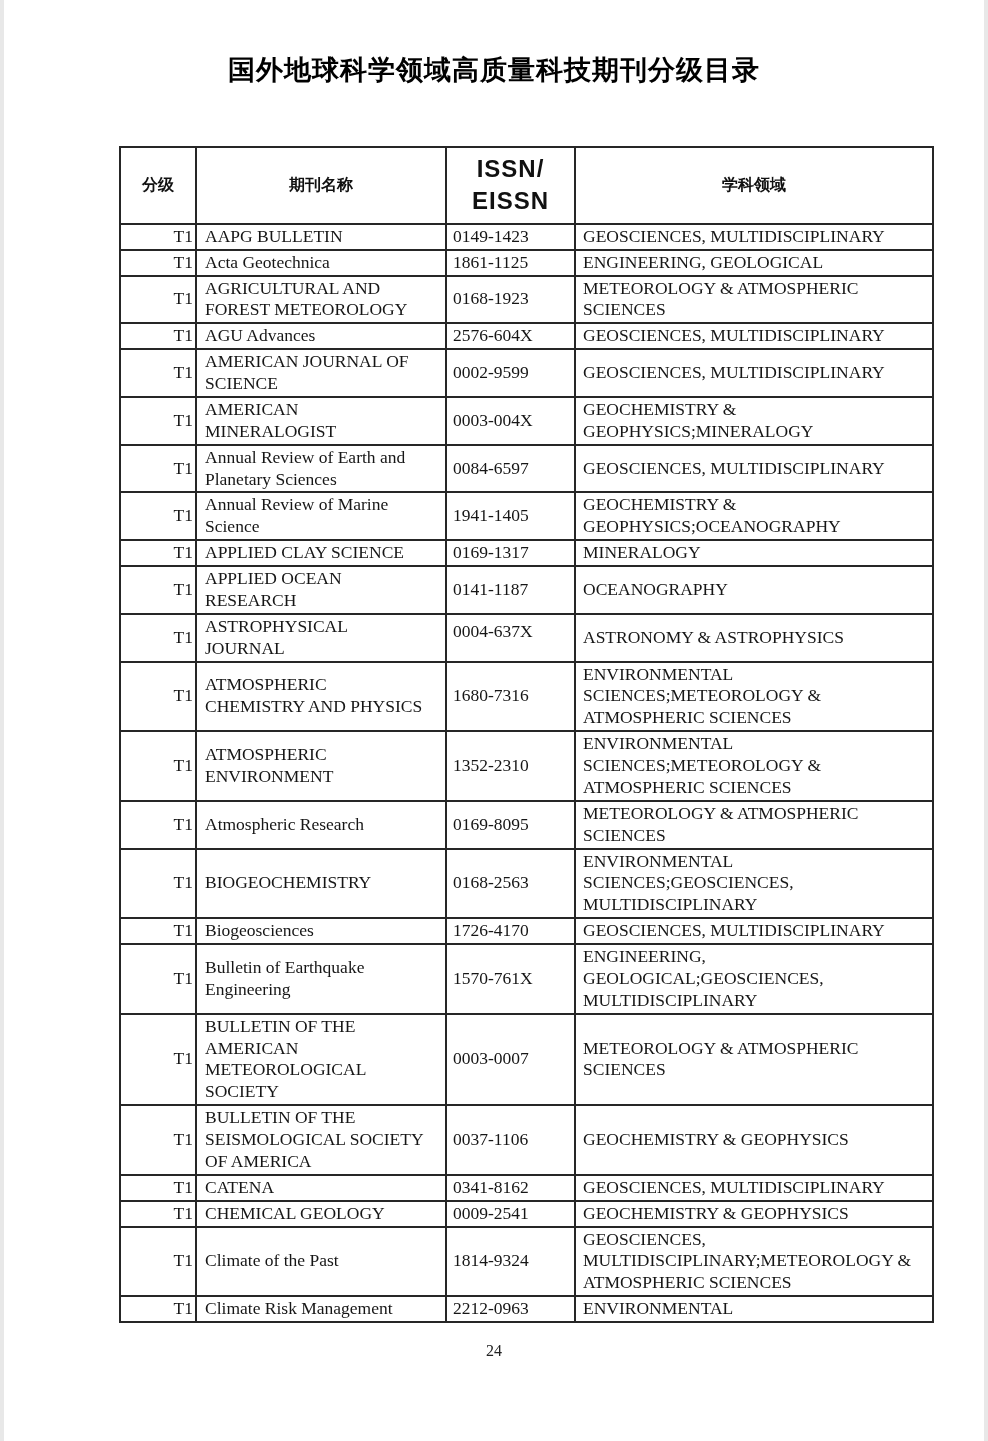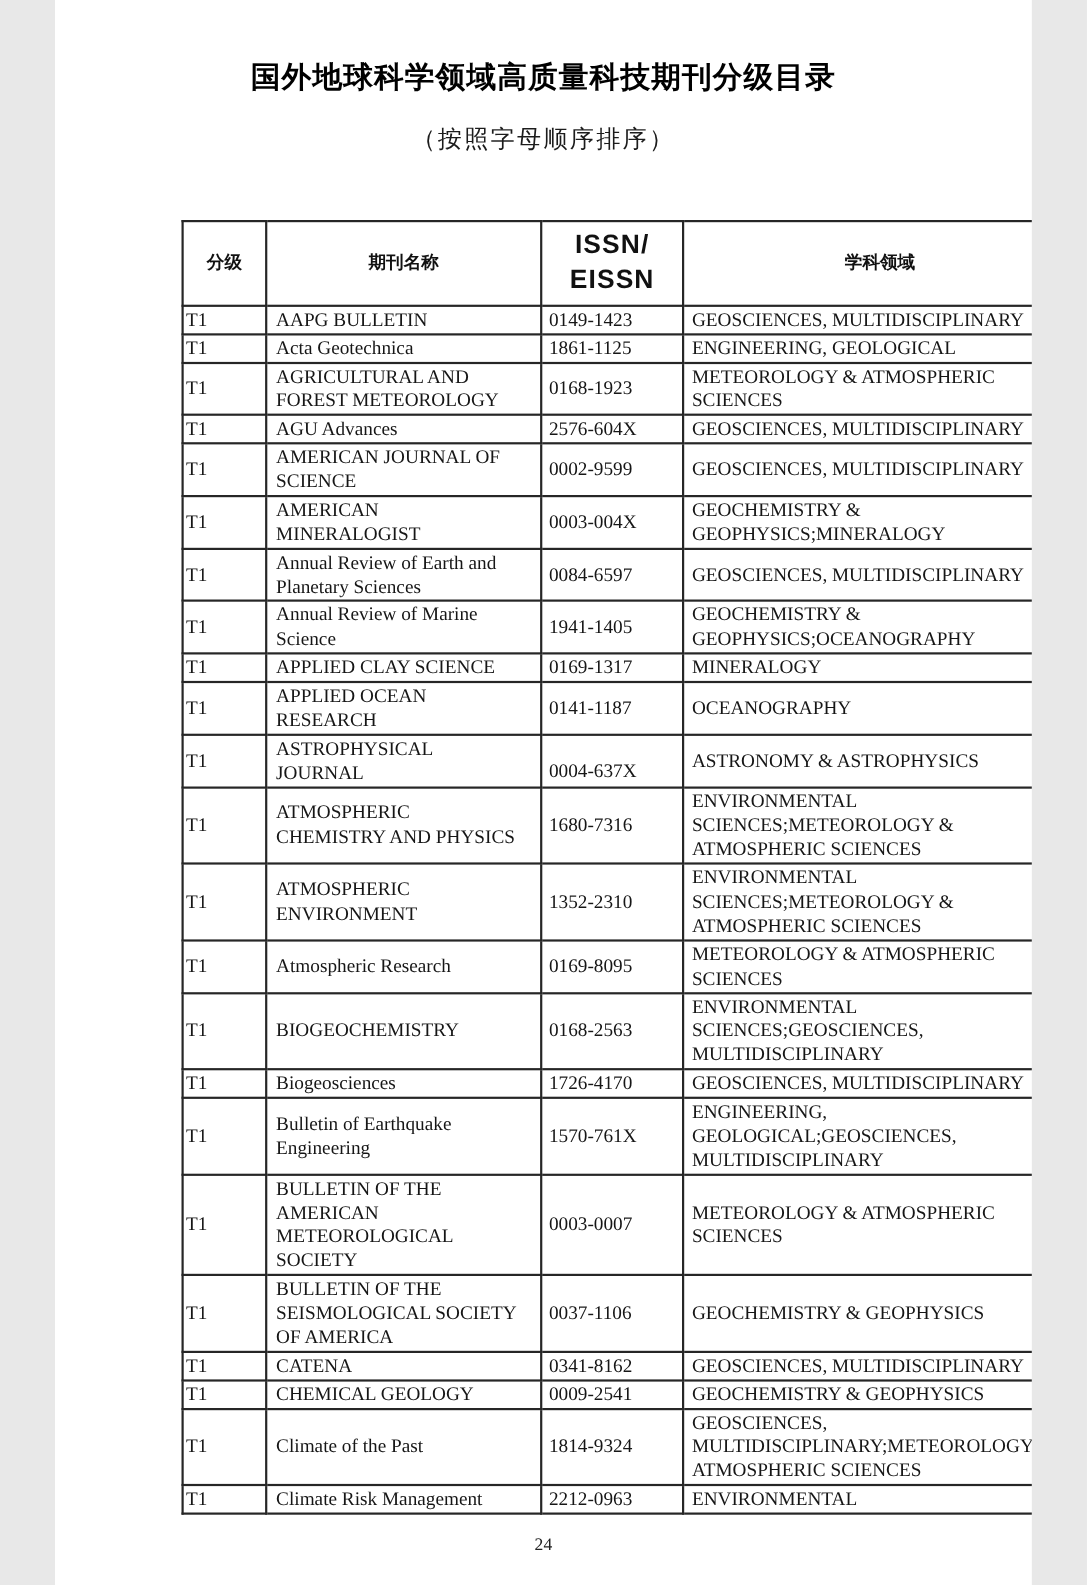--- a/index.html
+++ b/index.html
@@ -2,21 +2,21 @@
 <html><head>
 <meta charset="utf-8">
 <style>
   html, body {
     margin: 0;
     padding: 0;
     background: #e8e8e8;
   }
   .page {
     position: relative;
-    width: 888px;
+    width: 980px;
     height: 1441px;
     margin: 0 auto;
     background: #ffffff;
     color: #161616;
     font-family: "Liberation Serif", serif;
     overflow: hidden;
   }
   .doc-title {
     margin: 0;
     padding-top: 52px;
@@ -60,52 +60,51 @@
   }
   .journal-table td {
     font-size: 17.5px;
     line-height: 1.25;
     vertical-align: middle;
     padding: 1px 6px;
     overflow-wrap: break-word;
     color: #161616;
   }
   .journal-table td.cell-level {
-    text-align: left;
+    text-align: right;
     padding: 1px 2px;
   }
   .journal-table td.cell-journal {
     padding: 1px 16px 1px 8px;
   }
   .journal-table td.cell-issn {
     text-align: left;
   }
   .journal-table td.cell-subject {
     padding: 1px 1px 1px 7px;
   }
   
   .journal-table tbody tr:nth-child(11) td.cell-issn {
     vertical-align: bottom;
-    padding-bottom: 3px;
+    padding-bottom: 18px;
   }
   .page-footer {
     margin-top: 19px;
     text-align: center;
     font-size: 16px;
     color: #222222;
   }
 </style>
 </head>
 <body>
 
 <div class="page">
 
   <h1 class="doc-title">国外地球科学领域高质量科技期刊分级目录</h1>
 
-  <div class="doc-subtitle">（按照字母顺序排序）</div>
 
   <table class="journal-table">
     <colgroup>
       <col style="width:76px">
       <col style="width:250px">
       <col style="width:129px">
       <col style="width:358px">
     </colgroup>
     <thead>
       <tr>

